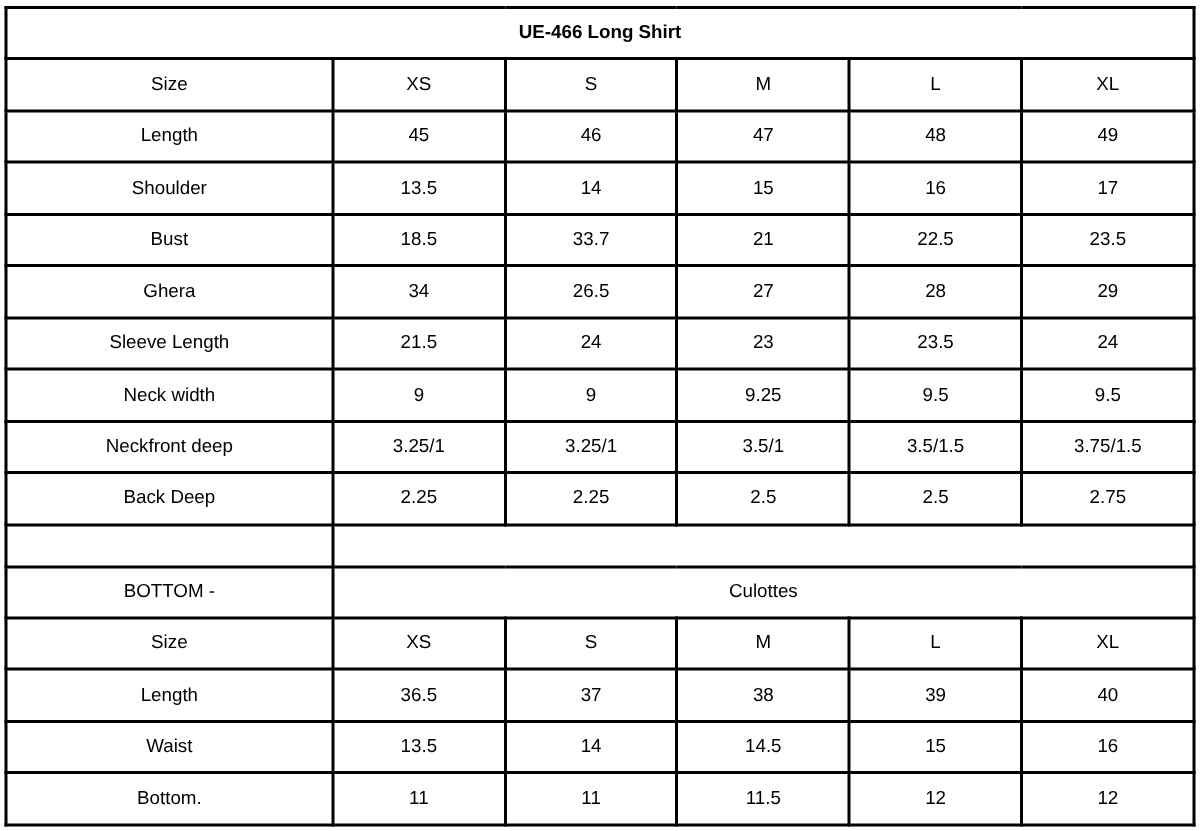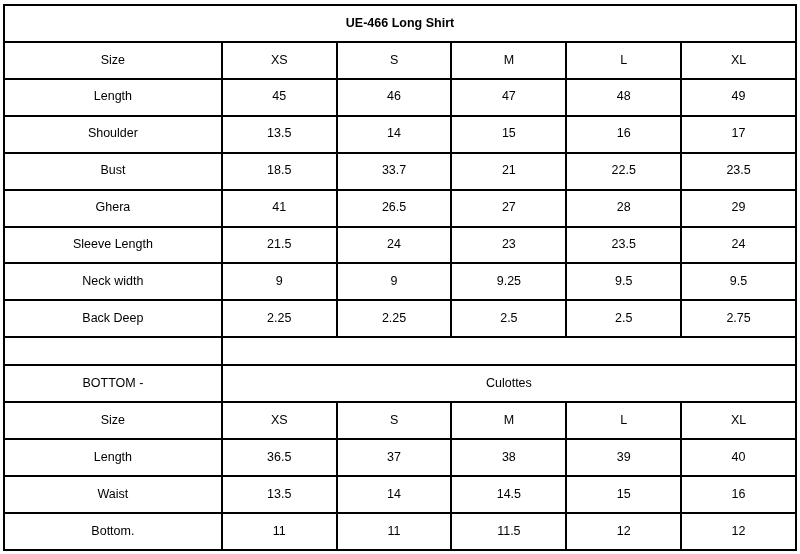--- a/index.html
+++ b/index.html
@@ -95,41 +95,49 @@
       <tr>
         <td>Bust</td>
         <td>18.5</td>
         <td>33.7</td>
         <td>21</td>
         <td>22.5</td>
         <td>23.5</td>
       </tr>
       <tr>
         <td>Ghera</td>
-        <td>41</td>
+        <td>34</td>
         <td>26.5</td>
         <td>27</td>
         <td>28</td>
         <td>29</td>
       </tr>
       <tr>
         <td>Sleeve Length</td>
         <td>21.5</td>
         <td>24</td>
         <td>23</td>
         <td>23.5</td>
         <td>24</td>
       </tr>
       <tr>
         <td>Neck width</td>
         <td>9</td>
         <td>9</td>
         <td>9.25</td>
         <td>9.5</td>
         <td>9.5</td>
+      </tr>
+      <tr>
+        <td>Neckfront deep</td>
+        <td>3.25/1</td>
+        <td>3.25/1</td>
+        <td>3.5/1</td>
+        <td>3.5/1.5</td>
+        <td>3.75/1.5</td>
       </tr>
       <tr>
         <td>Back Deep</td>
         <td>2.25</td>
         <td>2.25</td>
         <td>2.5</td>
         <td>2.5</td>
         <td>2.75</td>
       </tr>
 

